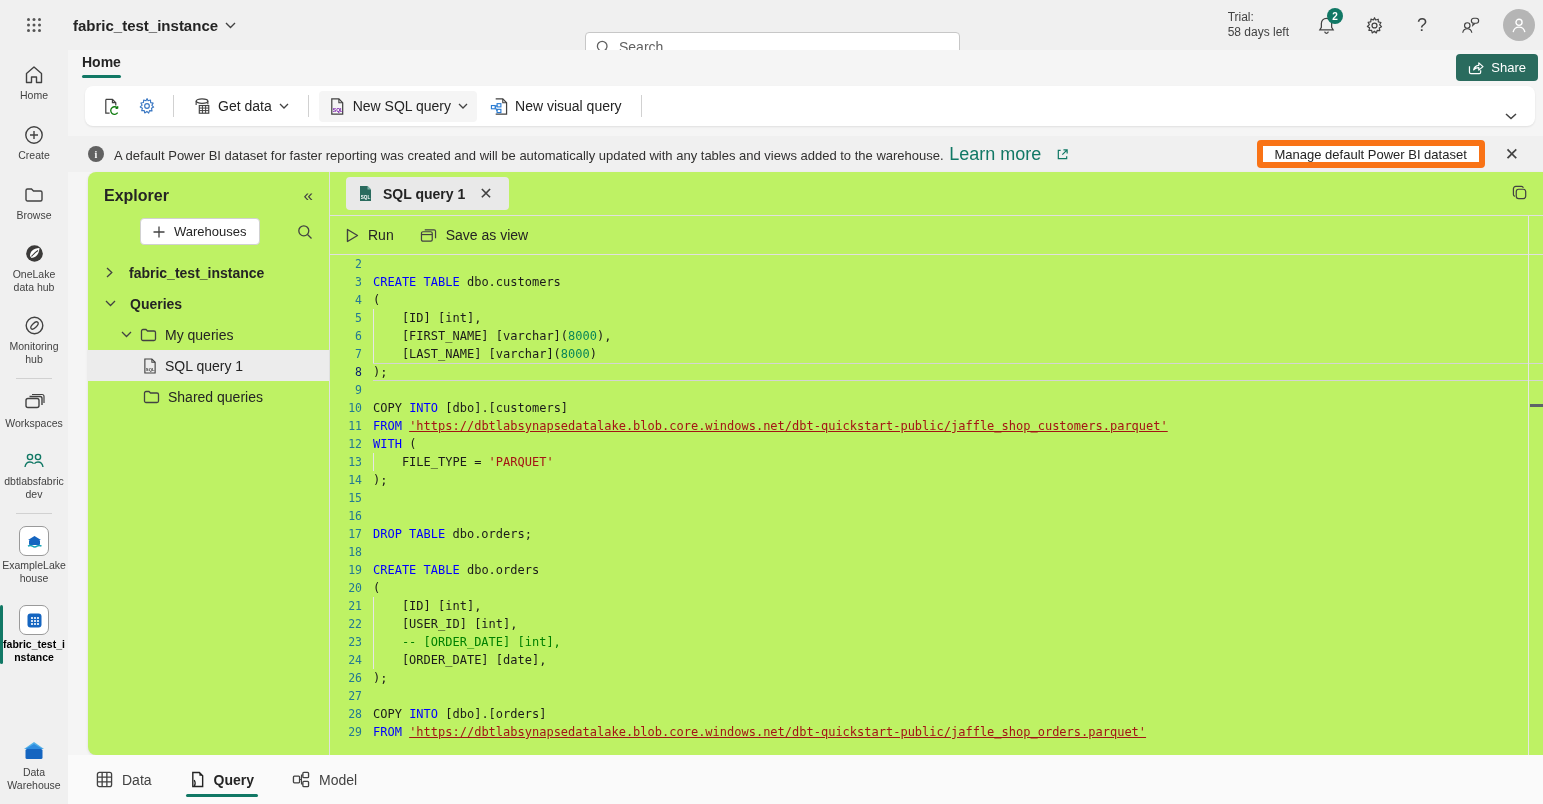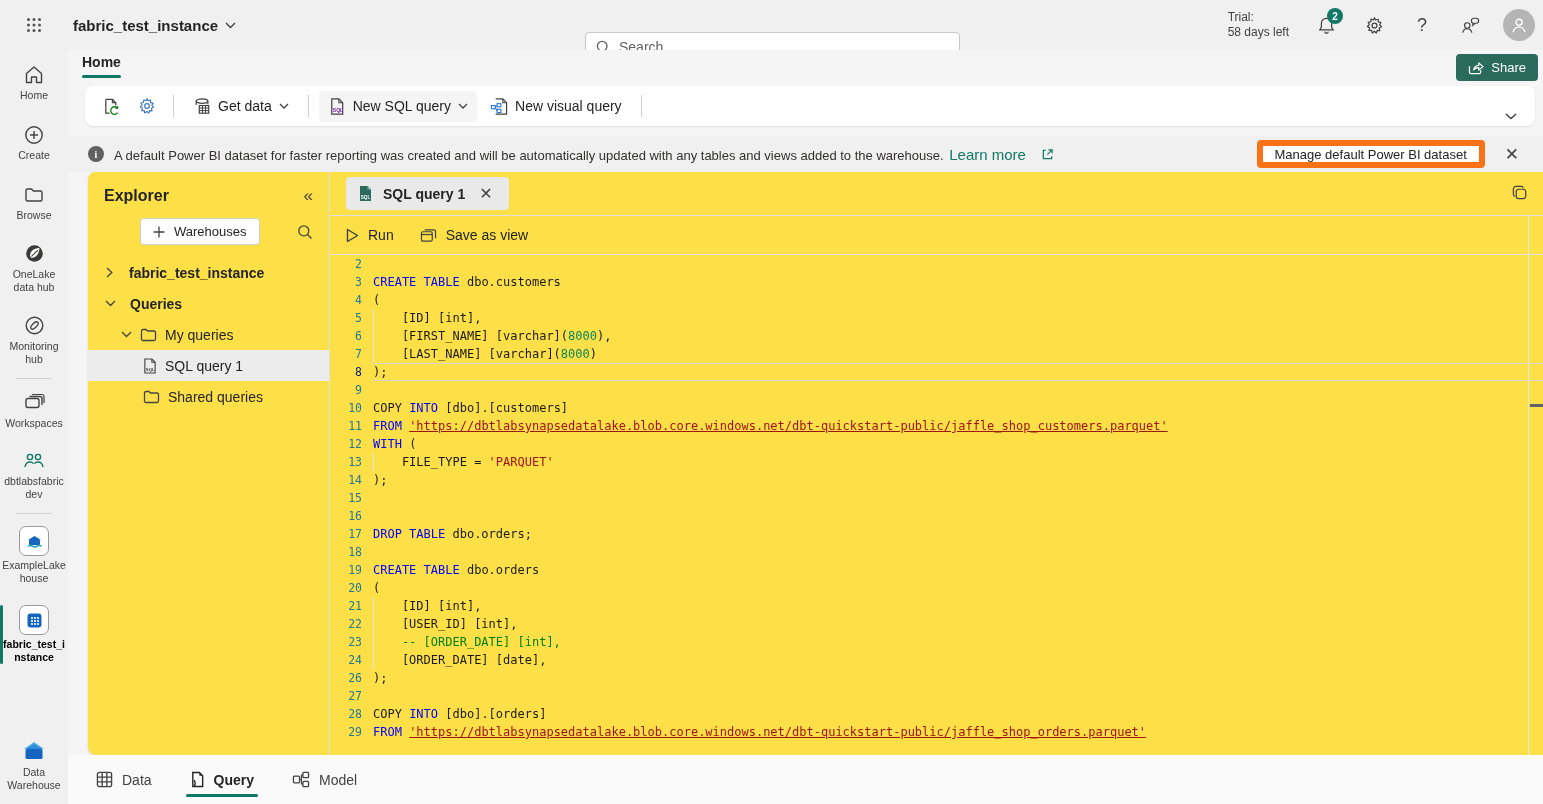--- a/index.html
+++ b/index.html
@@ -42,27 +42,27 @@
   .tool-ic { width:32px; height:32px; display:flex; align-items:center; justify-content:center; border-radius:4px; cursor:pointer; }
   .tool-sep { width:1px; height:22px; background:#d1d1d1; margin:0 6px; }
   .tool-btn { display:flex; align-items:center; gap:7px; font-size:14px; color:#242424; padding:6px 9px; border-radius:4px; cursor:pointer; white-space:nowrap; }
   .tool-btn.hl { background:#f5f5f5; }
   .ribbon-collapse { position:absolute; right:18px; bottom:6px; cursor:pointer; }
 
   
   .banner { position:absolute; left:68px; top:136px; width:1475px; height:36px; background:#f0f0f0; display:flex; align-items:center; padding:0 14px 0 20px; gap:10px; }
   .info-ic { width:16px; height:16px; border-radius:50%; background:#616161; color:#fff; font-size:10px; font-weight:700; font-family:"Liberation Serif", serif; display:flex; align-items:center; justify-content:center; flex:none; }
   .banner-text { font-size:13px; color:#323130; }
-  .learn-more { color:#117865; text-decoration:none; font-size:15px; margin-left:2px; cursor:pointer; display:inline-flex; align-items:center; gap:15px; }
+  .learn-more { color:#117865; text-decoration:none; font-size:18px; margin-left:2px; cursor:pointer; display:inline-flex; align-items:center; gap:15px; }
   .banner-spacer { flex:1; }
   .manage-btn { background:#fff; border:6px solid #f97316; border-radius:4px; height:28px; padding:0 12px; font-size:13px; color:#242424; font-family:inherit; cursor:pointer; white-space:nowrap; }
   .banner-close { font-size:17px; color:#424242; padding:0 10px; cursor:pointer; }
 
   
-  .content { position:absolute; left:88px; top:172px; width:1455px; height:583px; background:#fde047; border-radius:8px 0 0 8px; box-shadow:0 1px 3px rgba(0,0,0,.1); display:flex; }
+  .content { position:absolute; left:88px; top:172px; width:1455px; height:583px; background:#bef264; border-radius:8px 0 0 8px; box-shadow:0 1px 3px rgba(0,0,0,.1); display:flex; }
 
   
   .explorer { width:242px; height:100%; border-right:1px solid #e0e0e0; padding-top:10px; flex:none; }
   .exp-head { display:flex; align-items:center; justify-content:space-between; padding:4px 16px 10px 16px; }
   .exp-title { font-size:16px; font-weight:700; }
   .exp-collapse { font-size:17px; color:#424242; cursor:pointer; }
   .exp-actions { display:flex; align-items:center; justify-content:space-between; padding:2px 16px 12px 16px; }
   .wh-btn { display:flex; align-items:center; gap:9px; border:1px solid #d1d1d1; border-radius:4px; background:#fff; height:27px; padding:0 12px; font-size:13px; color:#242424; font-family:inherit; cursor:pointer;margin-left:36px; }
   .tree { font-size:14px; color:#242424; }
   .tree-row { height:31px; display:flex; align-items:center; cursor:pointer; gap:8px; }

